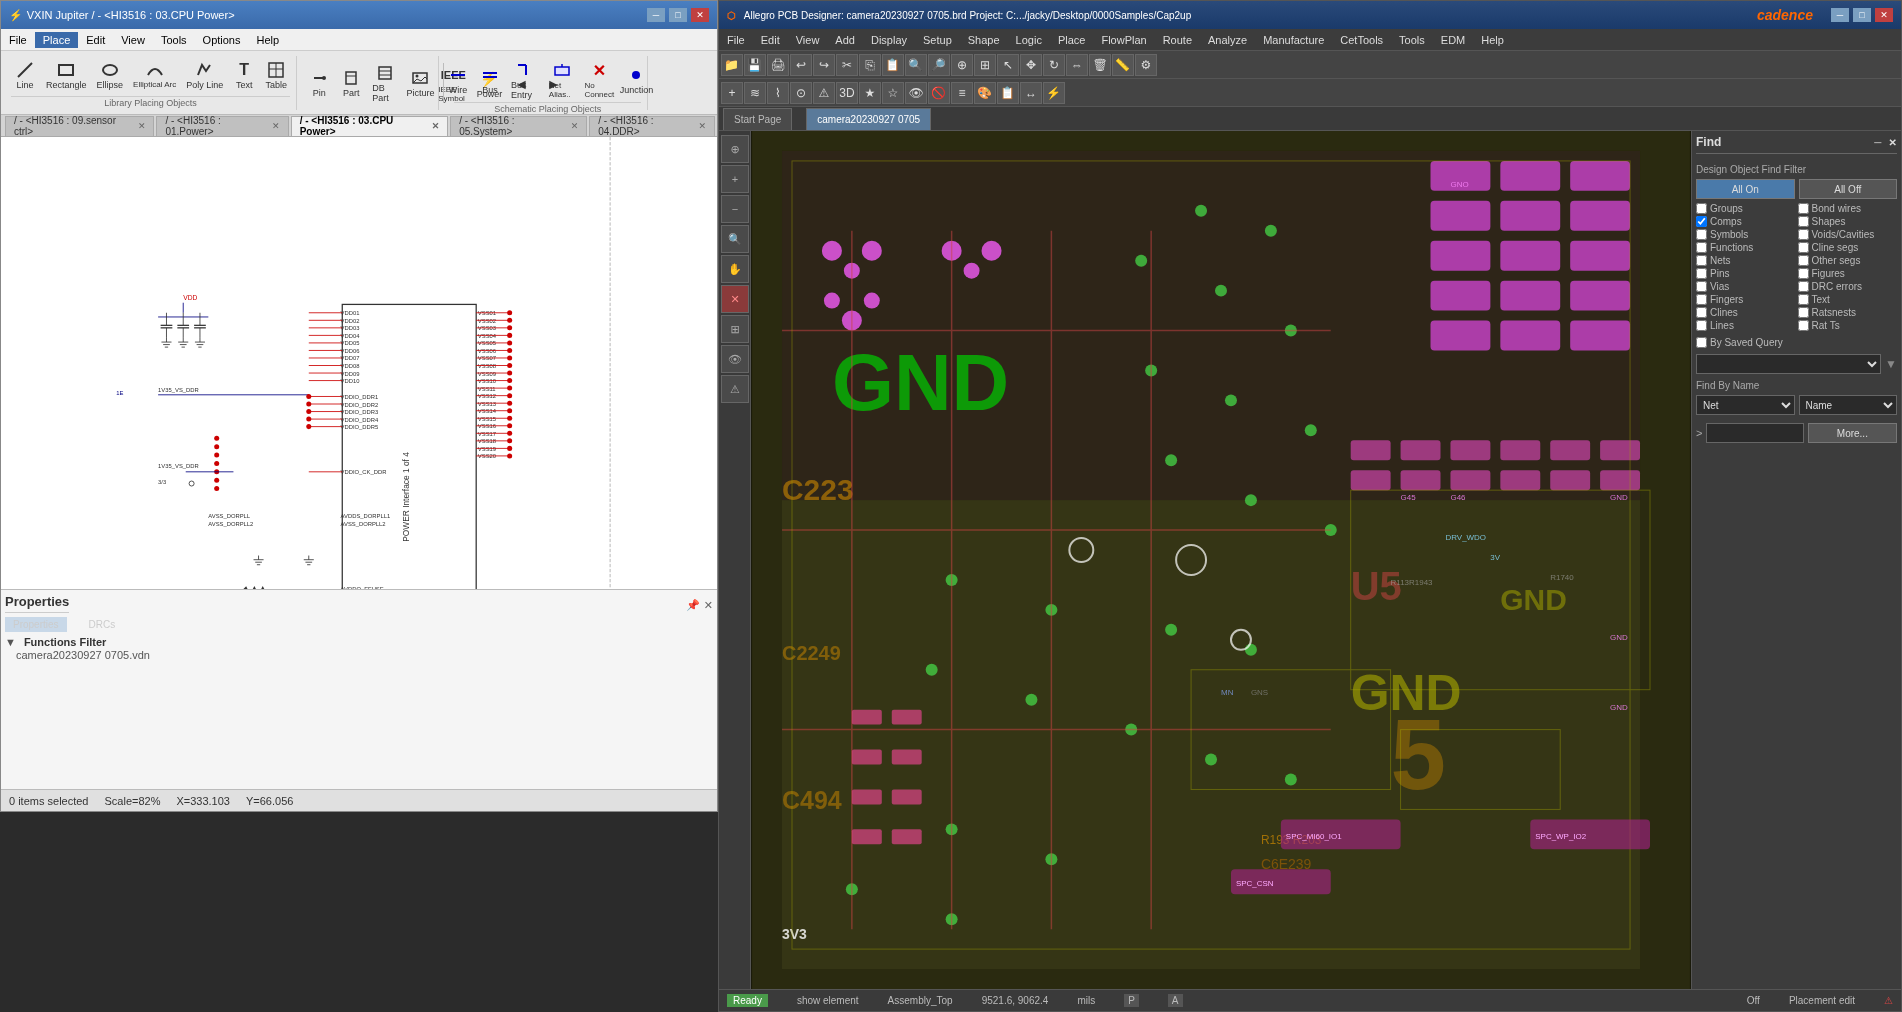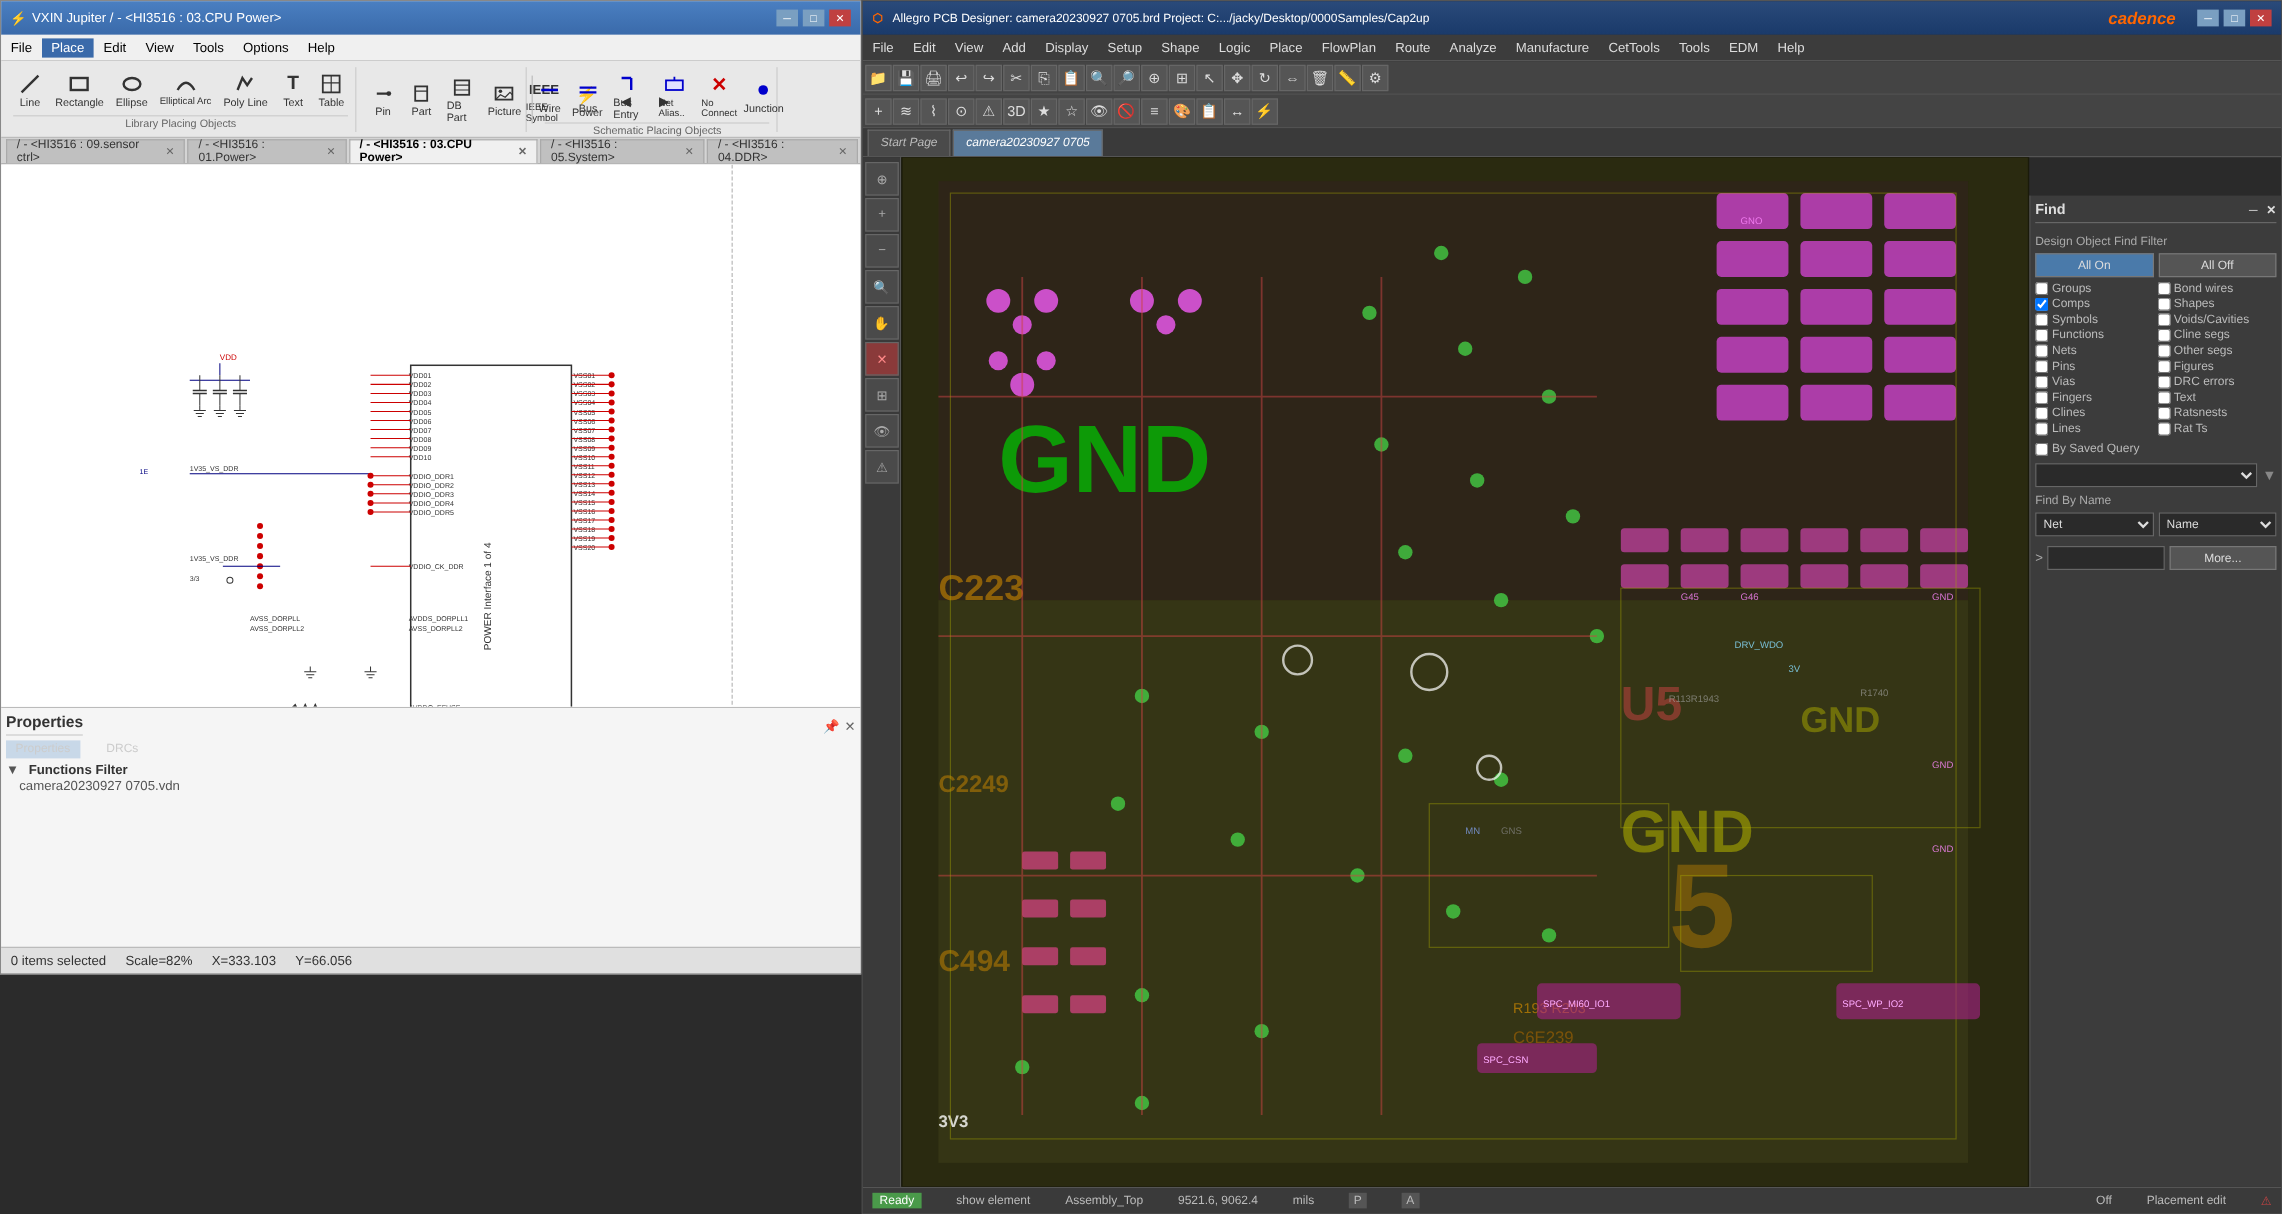--- a/index.html
+++ b/index.html
@@ -194,22 +194,21 @@
     .right-tab {
       height: 22px;
       padding: 0 10px;
       font-size: 10px;
       background: #4a4a4a;
       border: 1px solid #666;
       border-bottom: none;
       cursor: pointer;
       color: #bbb;
       display: flex; align-items: center;
-      margin-right: 2px;
-      font-style: italic;
+      margin-right: 14px;
     }
     .right-tab.active { background: #5a7a9a; color: white; }
 
     
     .pcb-canvas {
       position: relative;
       background: #1a1a0a;
       overflow: hidden;
     }
 
@@ -233,21 +232,20 @@
     }
 
     
     .find-panel {
       width: 210px;
       background: #3c3c3c;
       border-left: 1px solid #555;
       display: flex;
       flex-direction: column;
       padding: 4px;
-      margin-top: 32px;
     }
     .find-panel-title {
       font-size: 12px; color: #ddd; font-weight: bold;
       border-bottom: 1px solid #666;
       padding-bottom: 4px; margin-bottom: 6px;
       display: flex; align-items: center; justify-content: space-between;
     }
     .find-section-title {
       font-size: 10px; color: #aaa;
       margin: 4px 0 2px 0;

